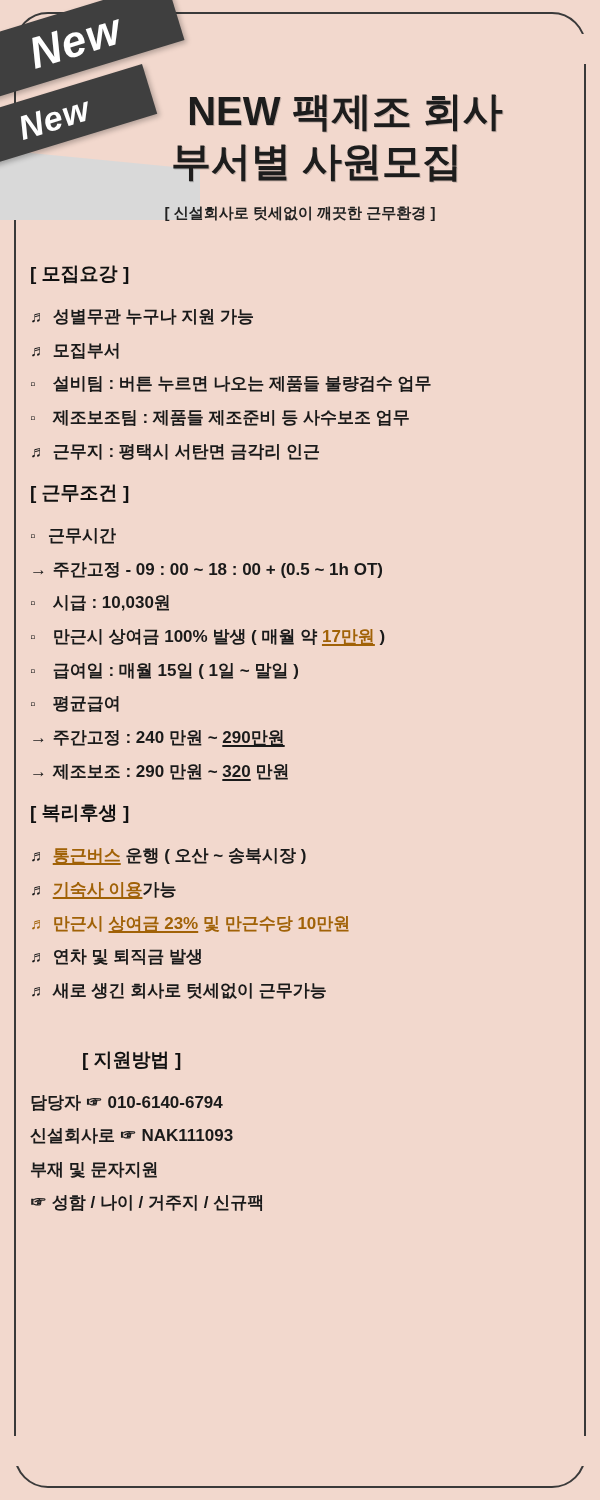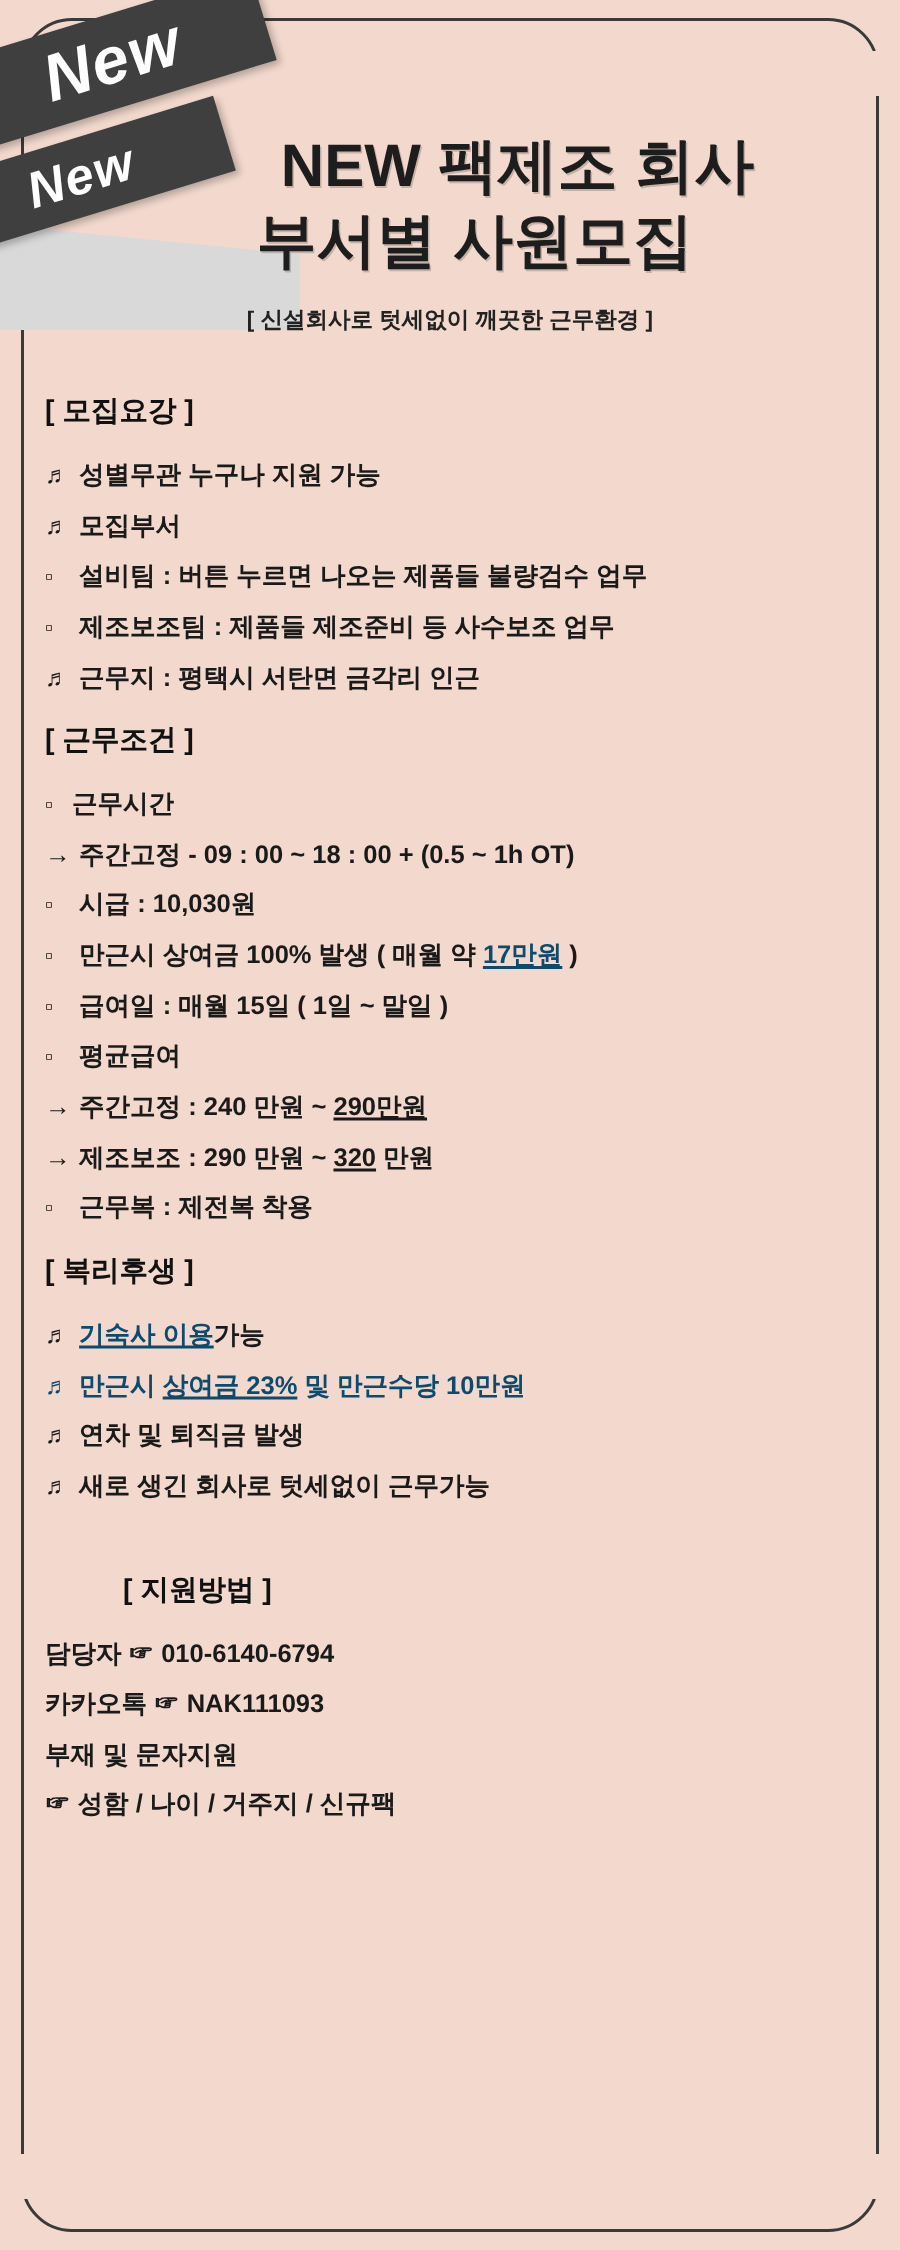--- a/index.html
+++ b/index.html
@@ -149,21 +149,21 @@
     min-width: 18px;
   }
   .mk.note { font-size: 16px; }
   .mk.sq { font-size: 15px; }
   .mk.arrow { font-size: 17px; }
   .u {
     text-decoration: underline;
     text-decoration-thickness: 2px;
     text-underline-offset: 2px;
   }
-  .red { color: #0c4a6e; }
+  .red { color: #a16207; }
   .gap-md { height: 18px; }
 
   
   .contact {
     padding-left: 58px;
     margin-top: 6px;
   }
   .contact li {
     font-size: 17px;
     font-weight: bold;
@@ -210,35 +210,35 @@
     <div class="section-head">[ 근무조건 ]</div>
     <ul class="lines">
       <li><span class="mk sq">▫</span><span>근무시간</span></li>
       <li><span class="mk arrow">→</span> <span>주간고정 - 09 : 00 ~ 18 : 00 + (0.5 ~ 1h OT)</span></li>
       <li><span class="mk sq">▫</span> <span>시급 : 10,030원</span></li>
       <li><span class="mk sq">▫</span> <span>만근시 상여금 100% 발생 ( 매월 약 </span><span class="u red">17만원</span><span> )</span></li>
       <li><span class="mk sq">▫</span> <span>급여일 : 매월 15일 ( 1일 ~ 말일 )</span></li>
       <li><span class="mk sq">▫</span> <span>평균급여</span></li>
       <li><span class="mk arrow">→</span> <span>주간고정 : 240 만원 ~ </span><span class="u">290만원</span></li>
       <li><span class="mk arrow">→</span> <span>제조보조 : 290 만원 ~ </span><span class="u">320</span><span> 만원</span></li>
-      <li><span class="mk sq">▫</span> <span>근무복 : 제전복 착용</span></li>
     </ul>
 
     <div class="section-head">[ 복리후생 ]</div>
     <ul class="lines">
+      <li><span class="mk note">♬</span> <span class="u red">통근버스</span><span> 운행 ( 오산 ~ 송북시장 )</span></li>
       <li><span class="mk note">♬</span> <span class="u red">기숙사 이용</span><span>가능</span></li>
       <li><span class="mk note red">♬</span> <span class="red">만근시 </span><span class="u red">상여금 23%</span><span class="red"> 및 만근수당 10만원</span></li>
       <li><span class="mk note">♬</span> <span>연차 및 퇴직금 발생</span></li>
       <li><span class="mk note">♬</span> <span>새로 생긴 회사로 텃세없이 근무가능</span></li>
     </ul>
 
     <div class="gap-md"></div>
 
     <div class="section-head indent">[ 지원방법 ]</div>
     <ul class="lines contact">
       <li>담당자 ☞ 010-6140-6794</li>
-      <li>카카오톡 ☞ NAK111093</li>
+      <li>신설회사로 ☞ NAK111093</li>
       <li>부재 및 문자지원</li>
       <li class="last">☞ 성함 / 나이 / 거주지 / 신규팩</li>
     </ul>
 
   </div>
 </div>
 
 </body></html>

